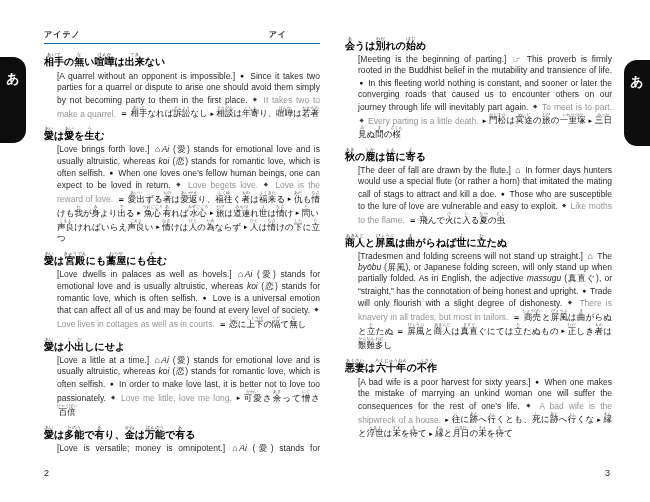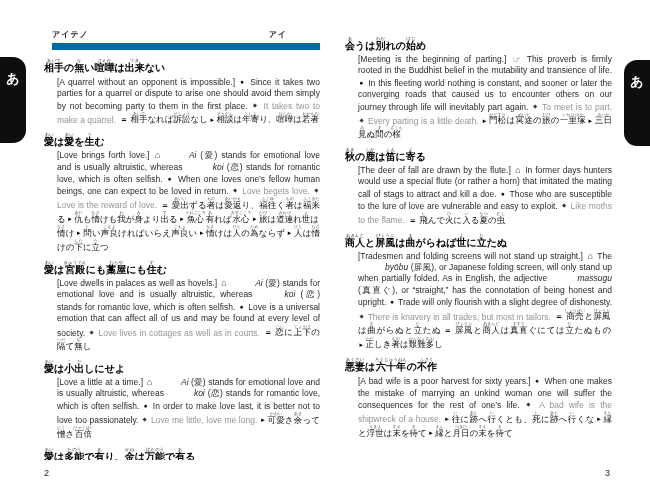--- a/index.html
+++ b/index.html
@@ -1,35 +1,35 @@
 <!DOCTYPE html>
 <html lang="ja"><head>
 <meta charset="utf-8">
 <style>
   html,body{margin:0;padding:0;}
   body{width:650px;height:502px;background:#ffffff;position:relative;overflow:hidden;
        font-family:"Liberation Sans","DejaVu Sans",sans-serif;}
   .page{position:absolute;top:28px;height:474px;}
   .page-left{left:44px;width:276px;}
   .page-right{left:345px;width:267px;}
-  .page-header{position:relative;height:15px;border-bottom:7px solid #0369a1;margin-left:8px;}
+  .page-header{position:relative;height:15px;border-bottom:1px solid #0369a1;}
   .gw{position:absolute;top:1px;font-size:8px;font-weight:bold;letter-spacing:1px;color:#222;}
   .page-left .gw-a{left:0;}
   .page-left .gw-b{right:33px;}
   .page-right .gw-a{left:111px;}
   .page-right .gw-b{right:0;}
   .entries{padding-top:8px;max-height:402px;overflow:hidden;}
   .entry{margin-top:6.5px;}
   .entry:first-child{margin-top:0;}
   .headword{font-size:10px;font-weight:bold;color:#000;line-height:12px;margin-bottom:2px;}
   .headword rt{font-size:4.5px;font-weight:normal;color:#333;}
   .ebody{font-size:8.5px;line-height:11.4px;color:#2a2a2a;text-align:justify;margin-left:13px;}
   .ebody rt{font-size:4px;color:#444;}
   ruby{ruby-align:center;}
-  .rom{font-style:italic;margin-left:27px;}
+  .rom{font-style:italic;}
   .grey{color:#949494;}
   .jp{color:#111;margin:0 1px;}
   .sym{margin:0 1.5px;white-space:nowrap;}
   .sym-dot{font-size:6.5px;vertical-align:1px;color:#111;}
   .sym-eq{font-size:5.5px;vertical-align:1.5px;color:#3a3a3a;}
   .sym-jeq{font-weight:bold;font-size:8px;color:#111;}
   .sym-ref{font-size:7px;color:#000;vertical-align:0.5px;}
   .sym-note,.sym-hand{font-size:9px;color:#111;}
   .page-number{position:absolute;top:440px;font-size:9px;color:#222;}
   .page-left .page-number{left:0;}

